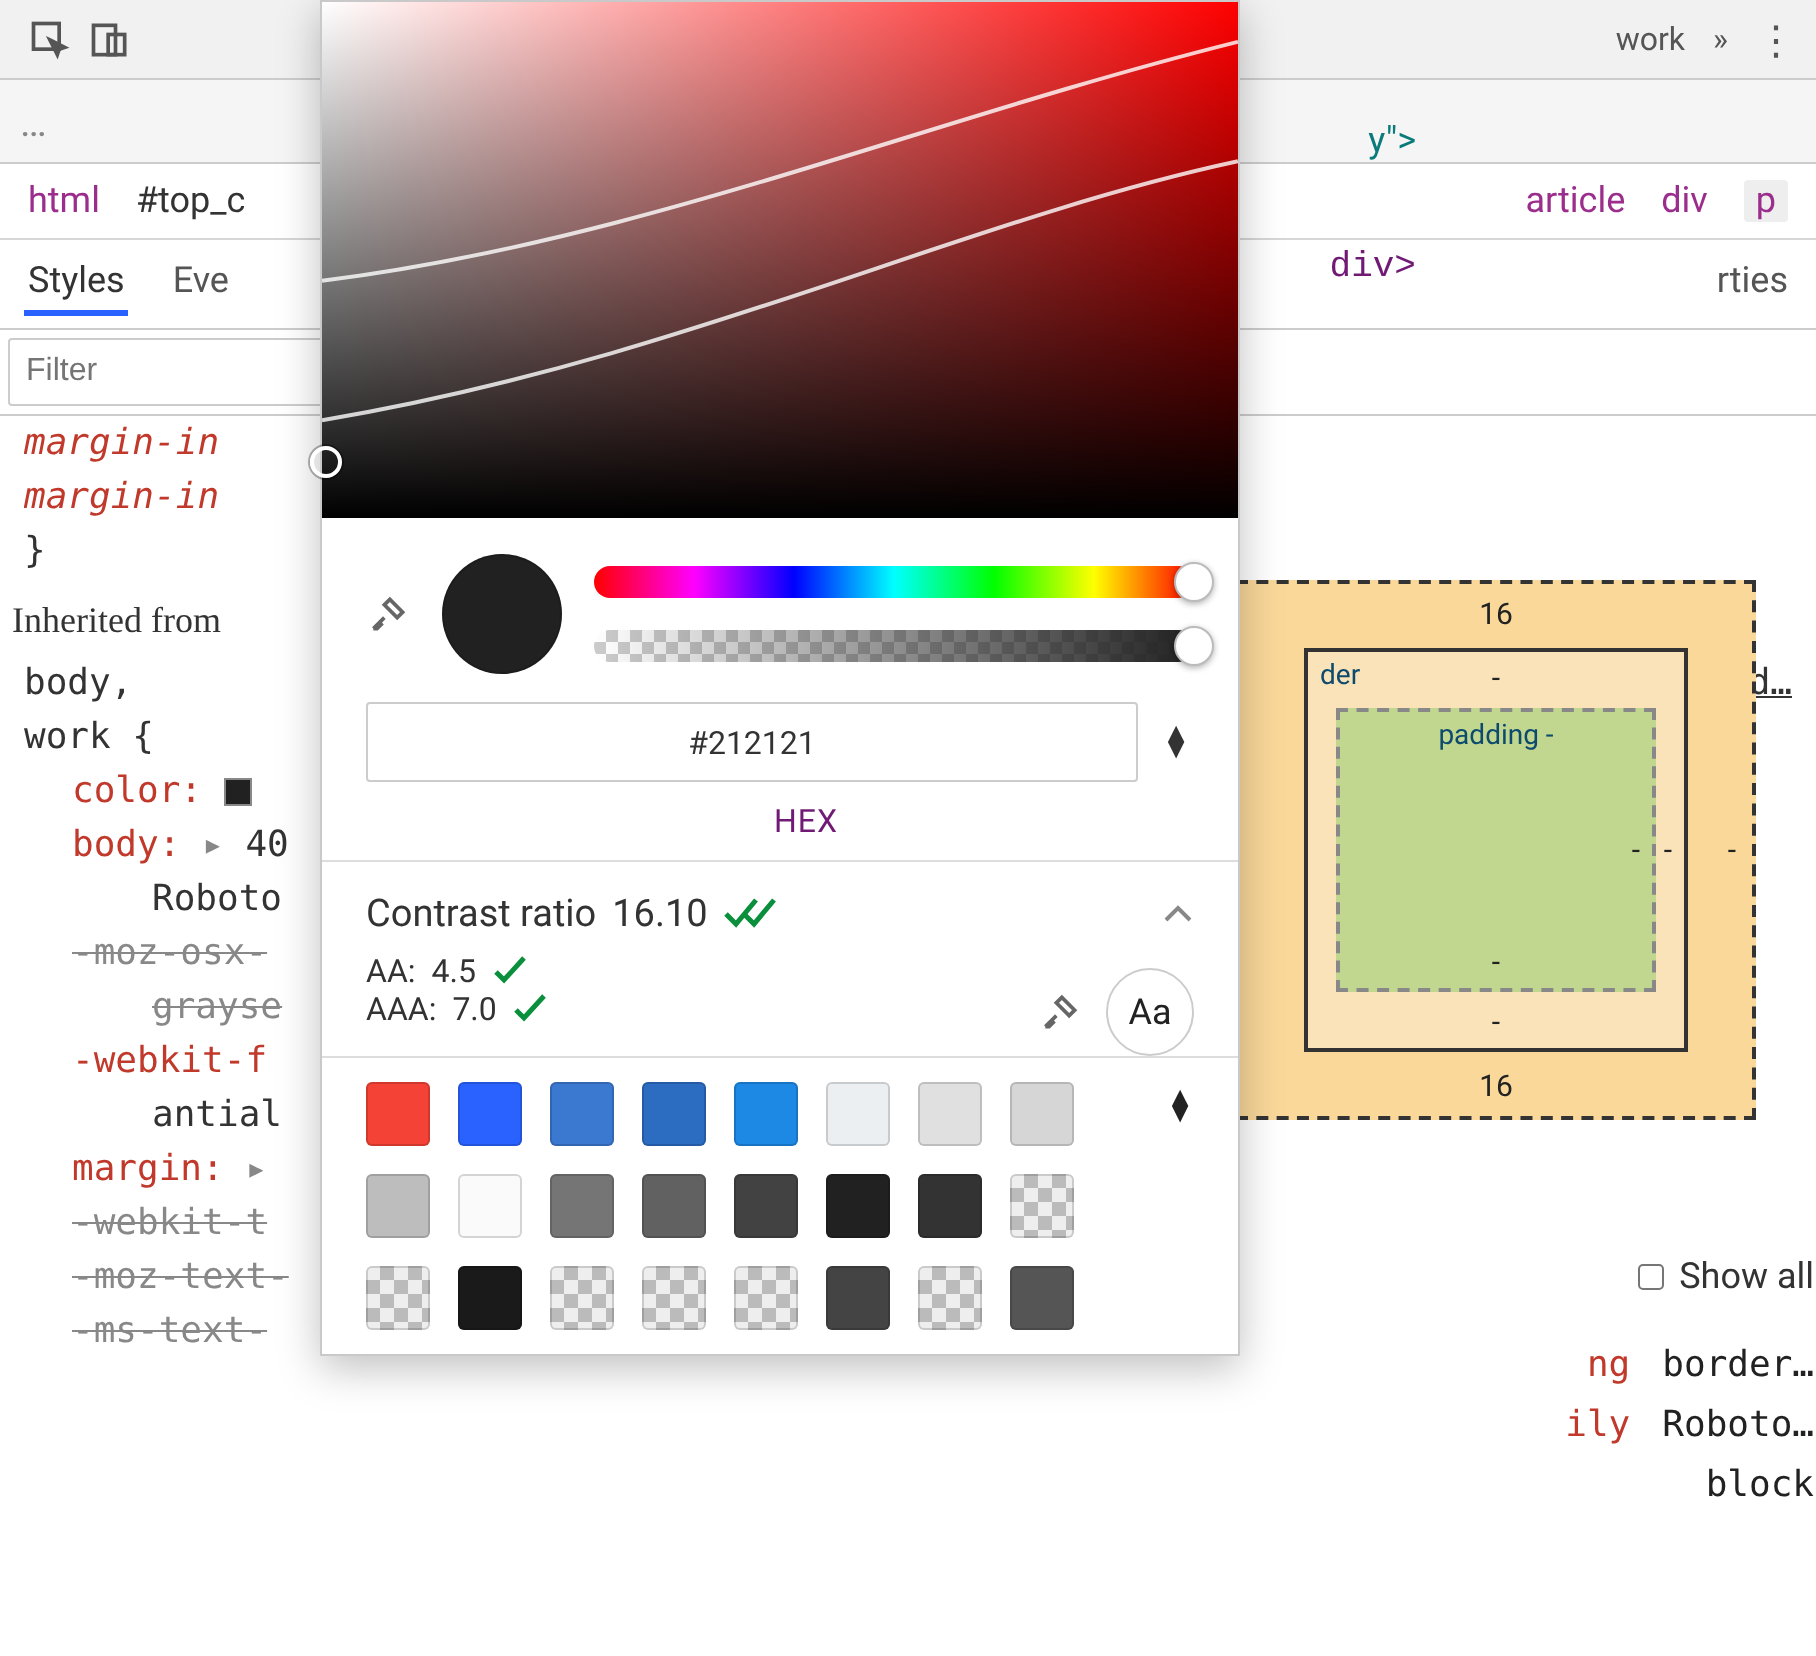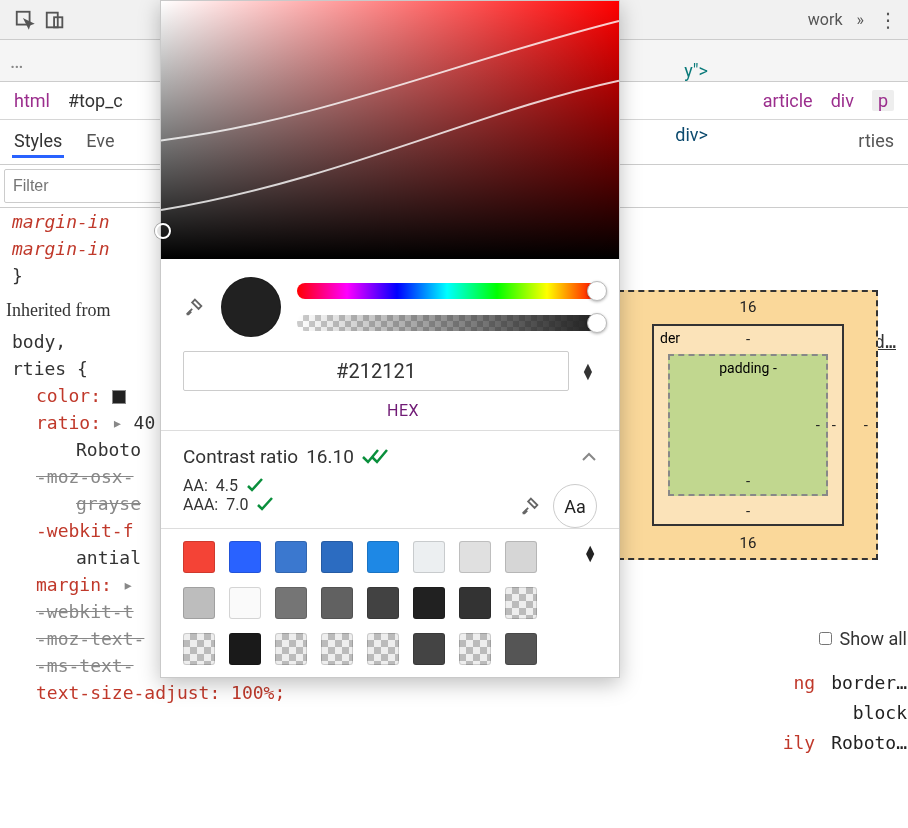--- a/index.html
+++ b/index.html
@@ -70,21 +70,21 @@
 .sliders { flex:1; display:flex; flex-direction:column; gap:16px;}
 .hue-slider { height:16px; border-radius:8px; position:relative;
   background: linear-gradient(to right, #f00,#f0f,#00f,#0ff,#0f0,#ff0,#f00);}
 .alpha-slider { height:16px; border-radius:8px; position:relative;
   background:
     linear-gradient(to right, rgba(33,33,33,0), rgba(33,33,33,1)),
     repeating-conic-gradient(#ccc 0 25%, #fff 0 50%) 0 0/12px 12px;}
 .slider-thumb { position:absolute; right:0; top:50%; transform:translate(50%,-50%);
   width:20px;height:20px;border-radius:50%;background:#fff;border:1px solid #bbb;box-shadow:0 1px 3px rgba(0,0,0,.3);}
 .hex-row { display:flex; align-items:center; gap:10px; padding:4px 22px 10px; }
-.hex-input { flex:1; height:40px; text-align:center; font-size:20px; border:1px solid #ccc; font-family:inherit; color:#333; border-radius:2px;}
+.hex-input { flex:1; height:40px; text-align:center; font-size:16px; border:1px solid #ccc; font-family:inherit; color:#333; border-radius:2px;}
 .format-switch { width:18px; text-align:center; line-height:.6; color:#333; font-size:14px;}
 .format-label { text-align:center; color:#701a75; font-size:16px; padding-bottom:10px; letter-spacing:.5px;margin-left:26px;}
 .contrast-section { border-top:1px solid #ddd; padding:14px 22px;}
 .contrast-title { display:flex; align-items:center; gap:8px; font-size:19px; color:#333;}
 .contrast-value {}
 .dbl-check { color:#0a8f3c; }
 .expand-chev { margin-left:auto; color:#888; }
 .contrast-lines { margin-top:8px; font-size:16px; color:#333;}
 .contrast-lines .row { display:flex; align-items:center; gap:8px;}
 .check { color:#0a8f3c; font-size:20px;}
@@ -98,26 +98,26 @@
 
 .boxmodel {
   position:absolute; right:30px; top:290px;
   width:260px; height:270px;
 }
 .bm-layer { position:absolute; display:flex;align-items:center;justify-content:center; font-size:15px;}
 .bm-margin { inset:0; background:#fad89a; border:2px dashed #333;}
 .bm-border { inset:34px; background:#fbe3b9; border:2px solid #333;}
 .bm-padding { inset:64px 50px; background:#c1d78f; border:2px dashed #888;}
 .bm-content { left:78px; right:78px; top:110px; bottom:110px; background:#8fb5c4; border:1px solid #5a7; color:#222; font-size:16px;}
-.bm-label { position:absolute; font-size:14px; color:#000000;}
+.bm-label { position:absolute; font-size:14px; color:#0c4a6e;}
 .bm-num { position:absolute; font-size:15px;}
 
 
 .right-frag { position:absolute; font-size:18px; }
-.purple { color:#0c4a6e; }
+.purple { color:#701a75;font-family:Liberation Mono, monospace; }
 .teal { color:#0a7a7a; }
 
 
 .cut { overflow:hidden;}
 
 
 svg { display:block; }
 
 
 .computed-area { position:absolute; right:1px; top:628px; font-size:18px;}
@@ -179,43 +179,42 @@
   <div class="cut">
     <div><i><span class="prop">margin-in</span></i></div>
     <div><i><span class="prop">margin-in</span></i></div>
     <div><span>}</span></div>
   </div>
   <div class="inherited-hdr">Inherited from</div>
   <div>
     <span class="selector">body,</span>
     <span style="float:right; text-decoration:underline;">d…</span>
   </div>
-  <div><span class="selector">rties {</span></div>
+  <div><span class="selector">work {</span></div>
   <div style="padding-left:24px;">
     <span class="prop">color:</span>
     <span style="display:inline-block;width:14px;height:14px;background:#212121;border:1px solid #888;vertical-align:middle;"></span>
   </div>
   <div style="padding-left:24px;">
-    <span class="prop">ratio:</span>
+    <span class="prop">body:</span>
     <span style="color:#888;">▸</span>
     <span class="val">40</span>
   </div>
   <div style="padding-left:64px;"><span>Roboto</span></div>
   <div class="strike" style="padding-left:24px;"><span>-moz-osx-</span></div>
   <div class="strike" style="padding-left:64px;"><span>grayse</span></div>
   <div style="padding-left:24px;"><span class="prop">-webkit-f</span></div>
   <div style="padding-left:64px;"><span>antial</span></div>
   <div style="padding-left:24px;">
     <span class="prop">margin:</span>
     <span style="color:#888;">▸</span>
   </div>
   <div class="strike" style="padding-left:24px;"><span>-webkit-t</span></div>
   <div class="strike" style="padding-left:24px;"><span>-moz-text-</span></div>
   <div class="strike" style="padding-left:24px;"><span>-ms-text-</span></div>
-  <div style="padding-left:24px;"><span class="prop" style="color:#c0392b">text-size-adjust: 100%;</span></div>
 </div>
 
 <div class="boxmodel">
   <div class="bm-layer bm-margin">
     <span class="bm-num" style="top:6px;left:50%;transform:translateX(-50%);">16</span>
     <span class="bm-num" style="bottom:6px;left:50%;transform:translateX(-50%);">16</span>
     <span class="bm-num" style="right:8px;top:50%;transform:translateY(-50%);">-</span>
   </div>
   <div class="bm-layer bm-border">
     <span class="bm-label" style="top:4px;left:6px;">der</span>
@@ -233,25 +232,25 @@
 <div class="computed-area">
   <div class="showall">
     <input type="checkbox" style="">
     <span>Show all</span>
   </div>
   <div class="comp-row">
       <span style="color:#c0392b">ng</span>
       <span>border…</span>
     </div>
   <div class="comp-row">
-      <span>block</span>
-    </div>
-  <div class="comp-row">
       <span style="color:#c0392b">ily</span>
       <span>Roboto…</span>
+    </div>
+  <div class="comp-row">
+      <span>block</span>
     </div>
 </div>
 
 <div class="color-picker">
   <div class="sv-field">
     <svg class="curves" viewBox="0 0 460 258" preserveAspectRatio="none">
       <path d="M0 140 C 160 120, 300 60, 460 20" stroke="#fff" stroke-width="2" fill="none" opacity=".8"></path>
       <path d="M0 210 C 180 180, 320 110, 460 80" stroke="#fff" stroke-width="2" fill="none" opacity=".8"></path>
     </svg>
     <div class="sv-cursor"></div>

